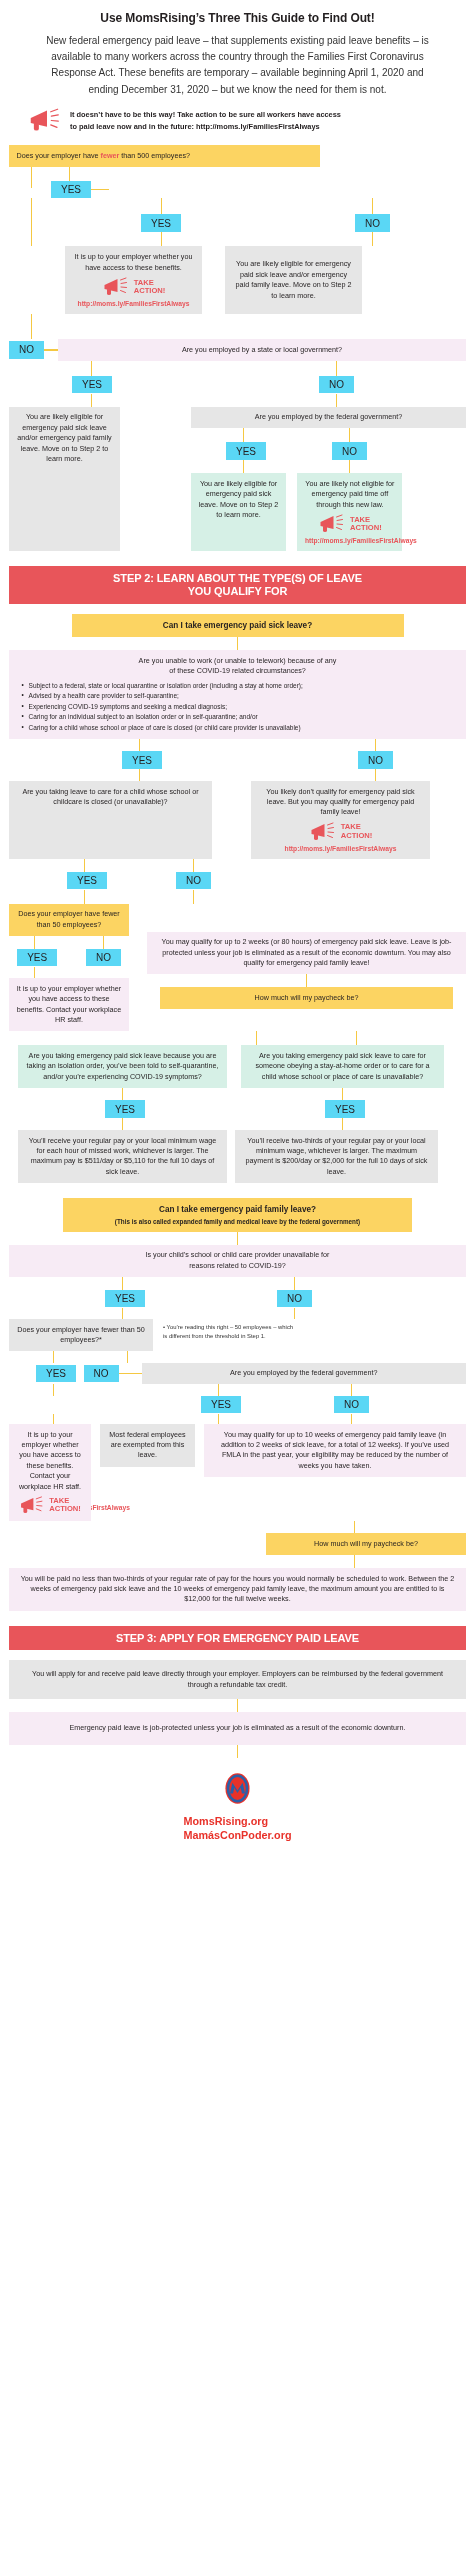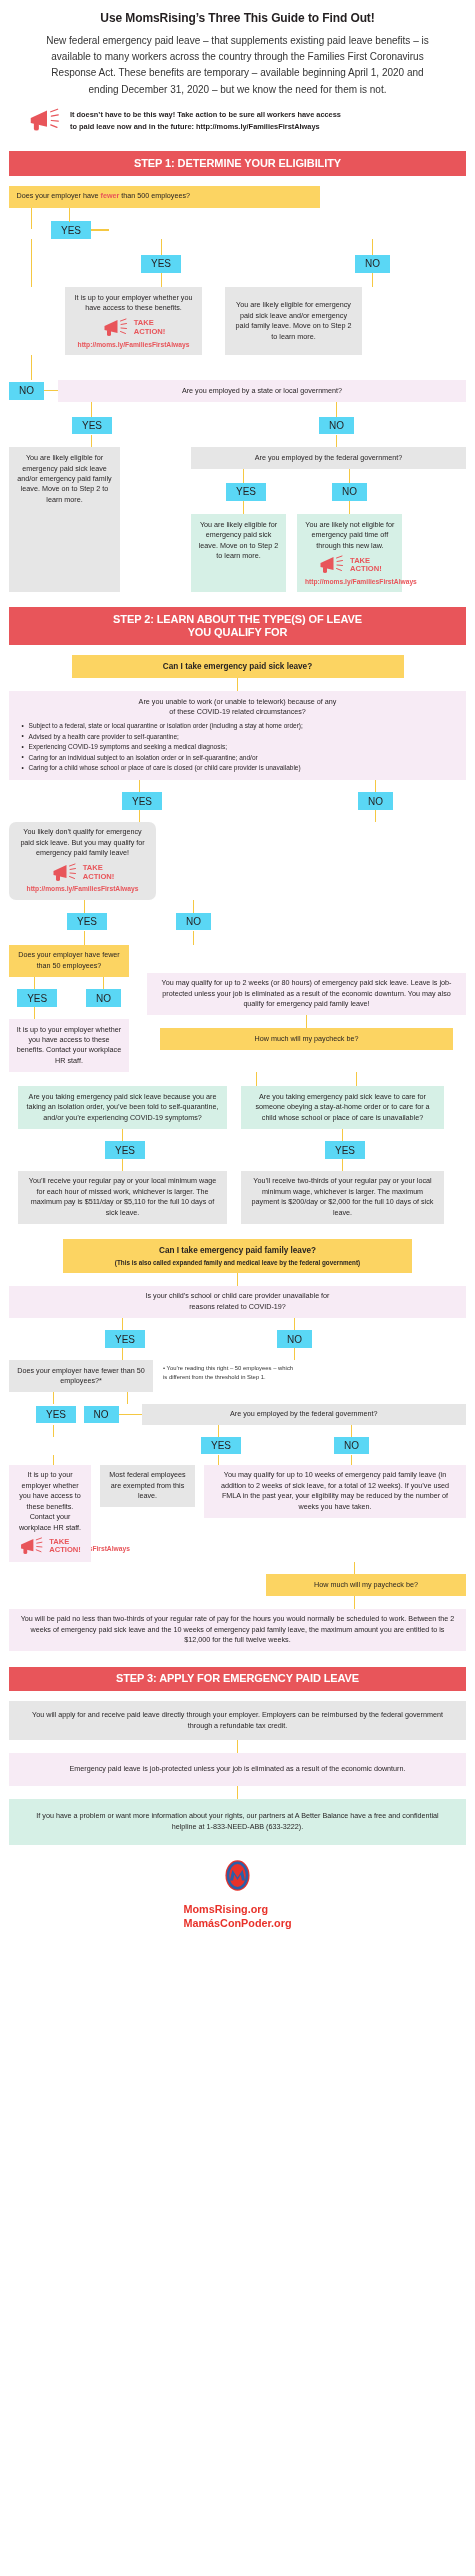--- a/index.html
+++ b/index.html
@@ -182,24 +182,20 @@
           <line x1="36" y1="27" x2="46" y2="31"></line>
         </g>
       </svg>
     </span>
     <span class="cta-text">
       <span>It doesn’t have to be this way! Take action to be sure all workers have access</span><br>
       <span>to paid leave now and in the future: http://moms.ly/FamiliesFirstAlways</span>
     </span>
   </div>
 
-  <div class="step-bar">
-    <span class="lbl">STEP 1:</span>
-    <span>DETERMINE YOUR ELIGIBILITY</span>
-  </div>
 
   <div style="padding:0 9px;">
 
     <div class="box yellow left" style="width:311px;">
       <span>Does your employer have </span><span class="hl-red">fewer</span><span> than 500 employees?</span>
     </div>
 
     <div style="position:relative; height:21.5px;">
       <div class="conn-v" style="position:absolute; left:21.5px; top:0; height:21.5px;"></div>
       <div class="conn-v" style="position:absolute; left:60px; top:0; height:14px;"></div>
@@ -359,21 +355,22 @@
     <div style="position:relative; height:18px;">
       <span class="pill" style="position:absolute; left:113px; top:0;">YES</span>
       <span class="pill" style="position:absolute; left:349px; top:0;">NO</span>
     </div>
     <div style="position:relative; height:11.4px;">
       <div class="conn-v" style="position:absolute; left:130px; top:0; height:11.4px;"></div>
       <div class="conn-v" style="position:absolute; left:366px; top:0; height:11.4px;"></div>
     </div>
 
     <div class="row" style="gap:39px;">
-      <div class="box grey" style="width:147px;border-radius:7px;">
+      <div class="box grey" style="width:203px;">Are you taking leave to care for a child whose school or childcare is closed (or unavailable)?</div>
+      <div class="box grey" style="width:179px;">
         <span>You likely don’t qualify for emergency paid sick leave. But you may qualify for emergency paid family leave!</span>
         <div class="take-action">
           <svg width="27" height="20" viewBox="0 0 52 40">
             <path d="M4 16 L30 4 L30 30 L4 24 Z" fill="#e8555a"></path>
             <path d="M9 24 L9 33 Q9 36 13 36 Q17 36 17 33 L17 26 Z" fill="#e8555a"></path>
             <g stroke="#e8555a" stroke-width="2" stroke-linecap="round">
               <line x1="36" y1="6" x2="47" y2="2"></line>
                 <line x1="37" y1="13" x2="48" y2="11"></line>
               <line x1="37" y1="20" x2="48" y2="21"></line>
                 <line x1="36" y1="27" x2="46" y2="31"></line>
@@ -439,21 +436,21 @@
     </div>
     <div style="position:relative; height:18px;">
       <span class="pill" style="position:absolute; left:96px; top:0;">YES</span>
       <span class="pill" style="position:absolute; left:316px; top:0;">YES</span>
     </div>
     <div style="position:relative; height:11.4px;">
       <div class="conn-v" style="position:absolute; left:113px; top:0; height:11.4px;"></div>
       <div class="conn-v" style="position:absolute; left:333px; top:0; height:11.4px;"></div>
     </div>
 
-    <div class="row" style="gap:14px; padding-left:9px; align-items:flex-start;">
+    <div class="row" style="gap:8px; padding-left:9px; align-items:flex-start;">
       <div class="box grey" style="width:209px;">You’ll receive your regular  pay or your local minimum wage for each hour of missed work, whichever is larger. The maximum pay is $511/day or $5,110 for the full 10 days of sick leave.</div>
       <div class="box grey" style="width:203px;">You’ll receive two-thirds of your regular pay or your local minimum wage, whichever is larger. The maximum payment is $200/day or $2,000 for the full 10 days of sick leave.</div>
     </div>
 
     <div class="spacer"></div>
 
     <div class="row center" style="margin-top:6.3px;">
       <div class="box yellow bold" style="width:349px; font-size:8.2px;">
         <div>Can I take emergency paid family leave?</div>
         <div style="font-size:6.3px; font-weight:bold; margin-top:1.3px;">(This is also called expanded family and medical leave by the federal government)</div>
@@ -564,21 +561,20 @@
   <div class="step-bar">
     <span class="lbl">STEP 3:</span>
     <span>APPLY FOR EMERGENCY PAID LEAVE</span>
   </div>
 
   <div style="padding:0 9px;">
     <div class="box grey" style="padding:9px 19px;">You will apply for and receive paid leave directly through your employer. Employers can be reimbursed by the federal government through a refundable tax credit.</div>
     <div class="conn-v" style="height:12.7px;"></div>
     <div class="box pink" style="padding:11.4px 19px;">Emergency paid leave is job-protected unless your job is eliminated as a result of the economic downturn.</div>
     <div class="conn-v" style="height:12.7px;"></div>
-    <div class="box mint" style="padding:12.7px 19px;">If you have a problem or want more information about your rights, our partners at A Better Balance have a free and confidential helpline at 1-833-NEED-ABB (633-3222).</div>
   </div>
 
   <div class="footer">
     <span>
       <svg width="27" height="33" viewBox="0 0 42 52">
         <ellipse cx="21" cy="26" rx="19" ry="24" fill="#e8322a"></ellipse>
         <ellipse cx="21" cy="26" rx="15" ry="20" fill="none" stroke="#2b5fa8" stroke-width="4"></ellipse>
         <path d="M9 34 L13 17 L21 29 L29 17 L33 34 L28 34 L26 25 L21 33 L16 25 L14 34 Z" fill="#2b5fa8"></path>
       </svg>
     </span>

